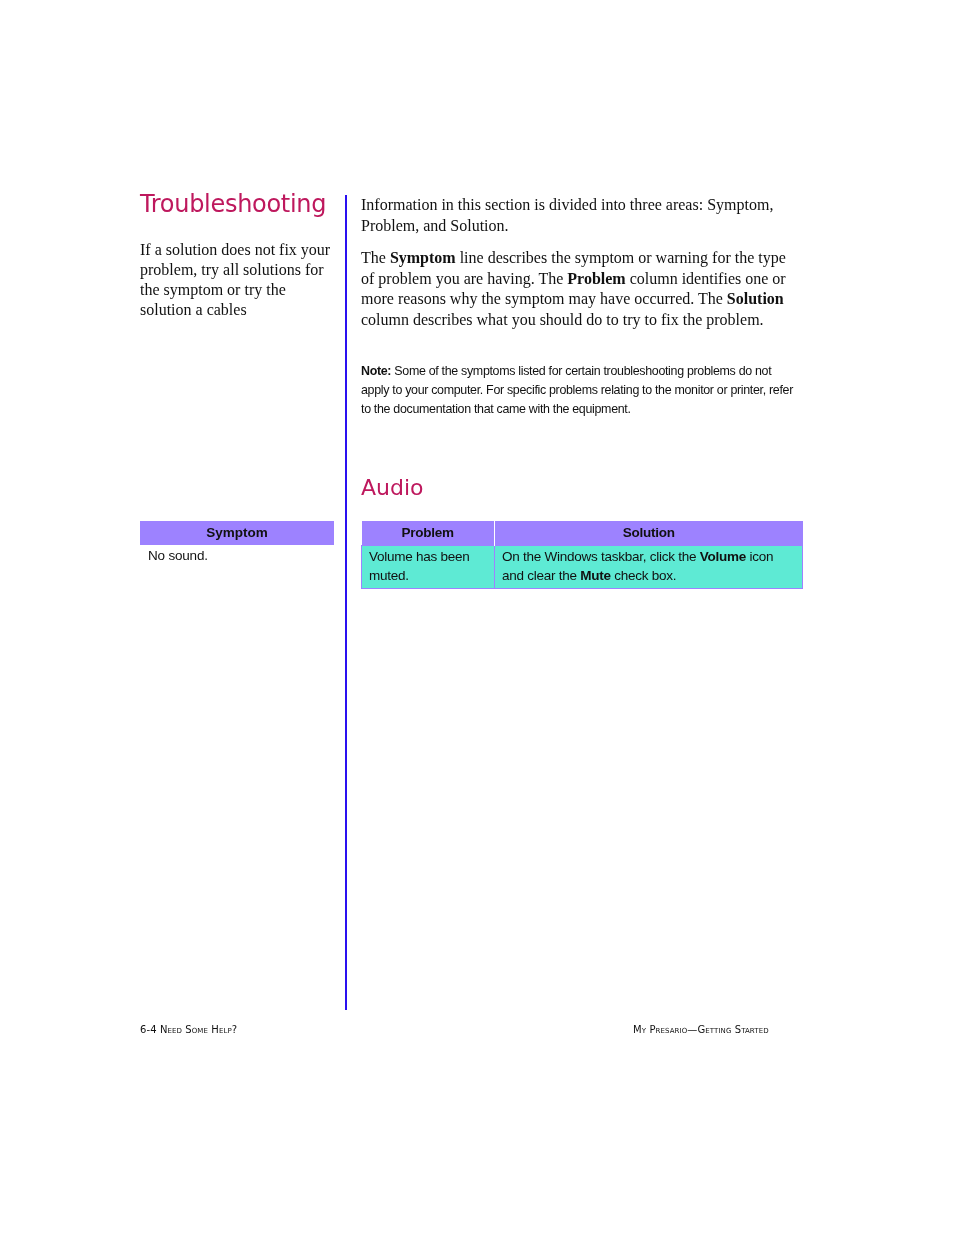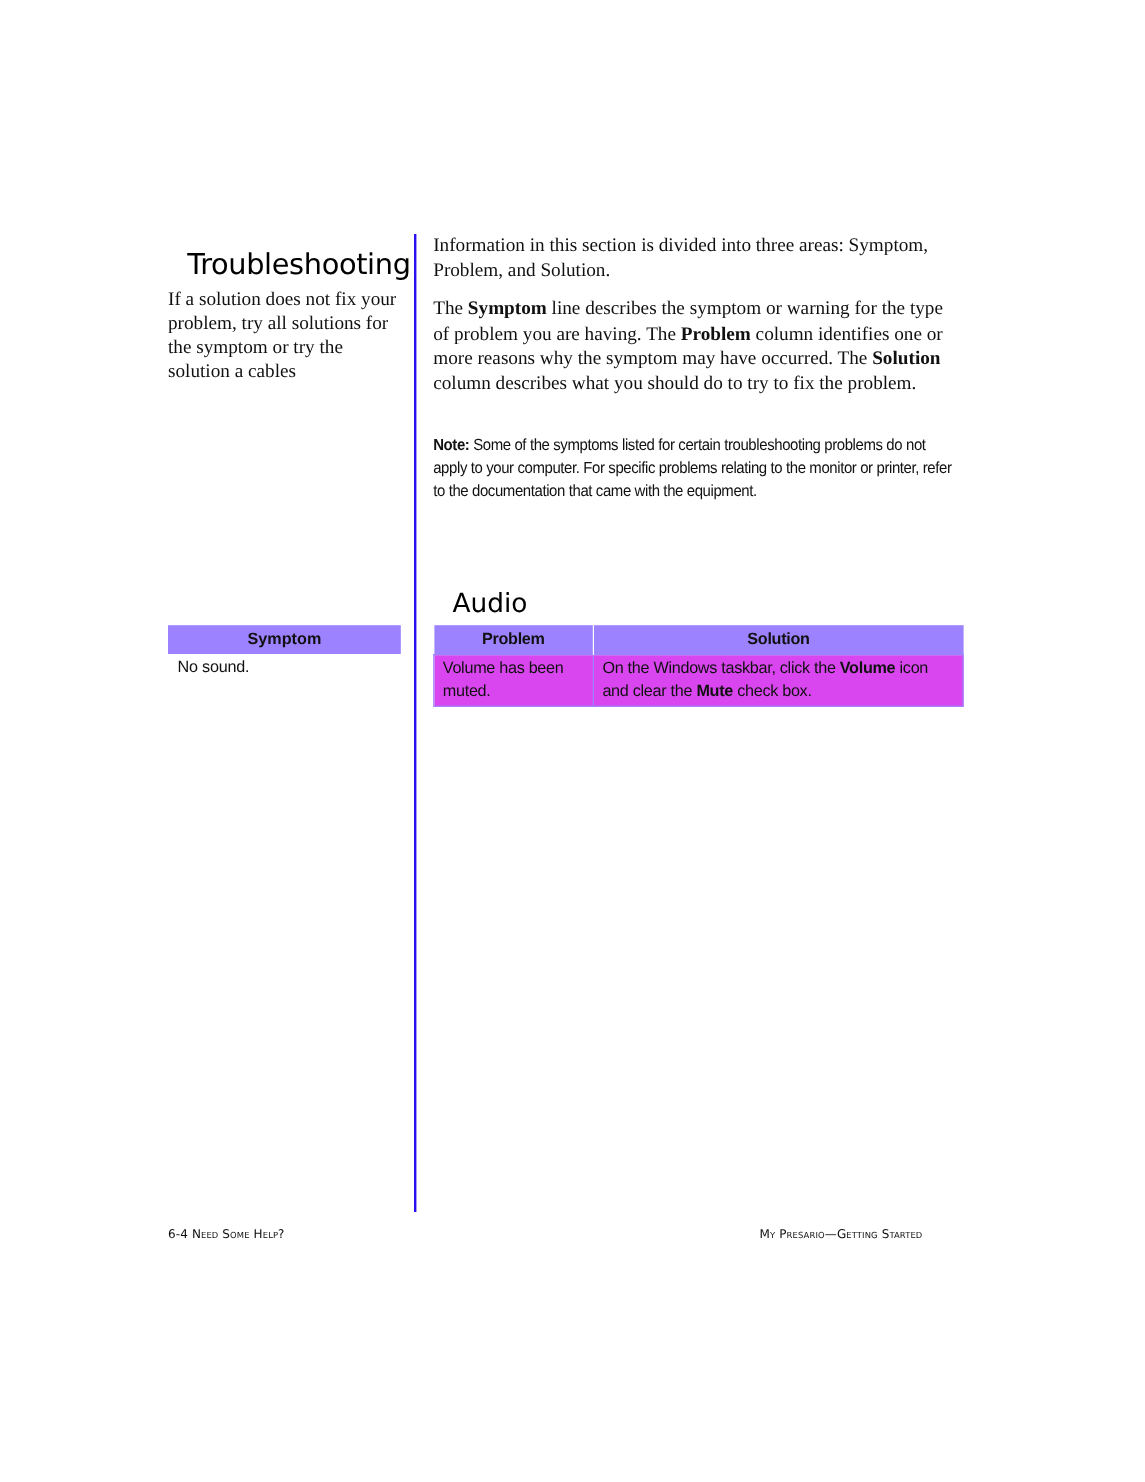--- a/index.html
+++ b/index.html
@@ -1,33 +1,33 @@
 <!DOCTYPE html>
 <html><head>
 <meta charset="utf-8">
 <style>
   html, body { margin: 0; padding: 0; background: #ffffff; }
   body { width: 954px; height: 1235px; position: relative; overflow: hidden; }
   .serif { font-family: "Liberation Serif", "DejaVu Serif", serif; color: #111; }
   .sans { font-family: "Liberation Sans", "DejaVu Sans", sans-serif; color: #111; }
-  .heading { font-family: "DejaVu Sans", "Liberation Sans", sans-serif; color: #000000; font-weight: normal; margin: 16px; position: absolute; }
+  .heading { font-family: "DejaVu Sans", "Liberation Sans", sans-serif; color: #be185d; font-weight: normal; margin: 0; position: absolute; }
   #title { left: 140px; top: 190px; font-size: 24px; letter-spacing: -0.3px; }
   #sidebar-text { position: absolute; left: 140px; top: 240px; width: 195px; font-size: 16px; line-height: 20px; }
   #vline { position: absolute; left: 345px; top: 195px; width: 2px; height: 815px; background: #2a10f0; }
   #intro { position: absolute; left: 361px; top: 191px; width: 440px; font-size: 16px; line-height: 20.5px; }
   #intro p { margin: 4px 0 12px 0; }
   #note { position: absolute; left: 361px; top: 361px; width: 440px; font-size: 13.4px; line-height: 19px; letter-spacing: -0.35px; transform: scaleX(0.93); transform-origin: left top; width: 473px; }
   #audio-heading { left: 361px; top: 475px; font-size: 22px; }
   .th { background: #9d82ff; font-weight: bold; font-size: 13.5px; text-align: center; height: 24px; line-height: 24px; }
   #symptom-head { position: absolute; left: 140px; top: 521px; width: 194px; }
   #symptom-val { position: absolute; left: 148px; top: 548px; font-size: 13.5px; letter-spacing: -0.2px; }
   #audio-table { position: absolute; left: 361px; top: 521px; width: 442px; border-collapse: collapse; font-size: 13.5px; letter-spacing: -0.25px; }
   #audio-table th { padding: 0; }
   #audio-table td { border: 1px solid #9d82ff; vertical-align: top; padding: 2px 7px 3px 7px; line-height: 18.6px; }
-  #audio-table tr.alt td { background: #d946ef; }
+  #audio-table tr.alt td { background: #5eead4; }
   .col-problem { width: 118px; }
   .footer { position: absolute; top: 1024px; font-family: "DejaVu Sans", sans-serif; font-size: 10px; color: #111; font-variant: small-caps; letter-spacing: 0.1px; }
   #footer-left { left: 140px; }
   #footer-right { left: 633px; }
 </style>
 </head>
 <body>
 
 <h1 id="title" class="heading">Troubleshooting</h1>
 

